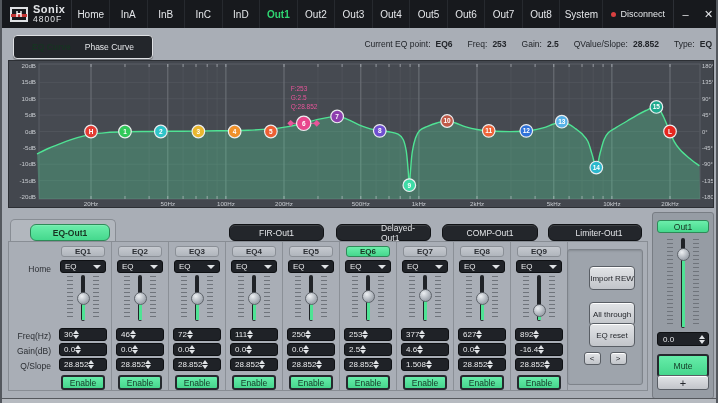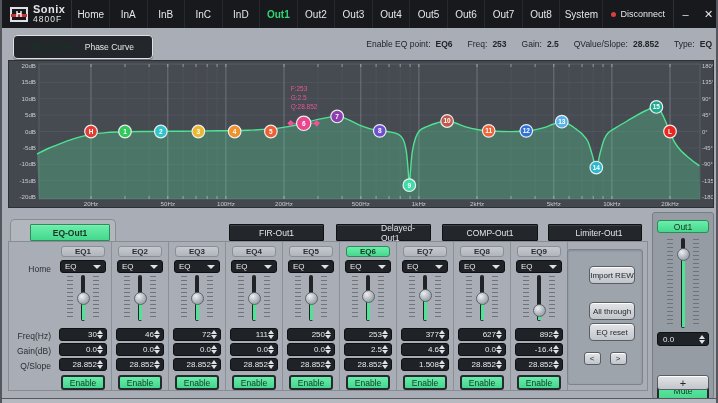--- a/index.html
+++ b/index.html
@@ -33,21 +33,21 @@
   .eqstatus{position:absolute;right:8px;top:0;height:32px;display:flex;align-items:center;gap:15px;}
   .stitem{display:flex;gap:5px;font-size:8.5px;color:#22252a;}
   .stitem .sv{font-weight:bold;}
   
   .graphpanel{position:absolute;left:6px;top:60px;width:706px;height:148px;background:#43474e;border:1px solid #2c2f34;}
   
   .sectabs{position:absolute;left:0;top:219px;width:650px;height:23px;}
   .tabbase{position:absolute;left:8px;top:0;width:106px;height:23px;background:#b2b7be;border:1px solid #888d94;
            border-bottom:none;border-radius:5px 5px 0 0;}
   .secbtn{position:absolute;top:5px;height:17px;display:flex;align-items:center;justify-content:center;font-size:8.5px;
-          border-radius:1px;background:#23262b;color:#e4e6e9;border:1px solid #101215;box-shadow:inset 0 1px 0 rgba(255,255,255,.12);}
+          border-radius:6px;background:#23262b;color:#e4e6e9;border:1px solid #101215;box-shadow:inset 0 1px 0 rgba(255,255,255,.12);}
   .secbtn.on{background:linear-gradient(#6ceeab,#45d88d);color:#173322;font-weight:bold;border:1px solid #2e8a58;}
   
   .mainpanel{position:absolute;left:6px;top:241px;width:640px;height:150px;background:#a9aeb6;border:1px solid #888d94;}
   .rowlabels{position:absolute;left:0;top:0;width:46px;height:100%;}
   .rlab{position:absolute;right:4px;font-size:8.5px;color:#2b2e33;white-space:nowrap;}
   .strips{position:absolute;left:46px;top:0;height:100%;display:flex;}
   .strip{position:relative;width:57px;height:148px;border-right:1px solid #8b9097;}
   .pill{position:absolute;left:6px;right:6px;top:4px;height:11px;border-radius:3px;background:linear-gradient(#c6cad0,#b0b5bc);
         border:1px solid #8a8f96;display:flex;align-items:center;justify-content:center;font-size:8px;font-weight:bold;color:#2b2e33;}
   .pill.on{background:linear-gradient(#6ceeab,#45d88d);border-color:#2e8a58;color:#173322;}
@@ -57,51 +57,51 @@
   .dda{width:0;height:0;border-left:4px solid transparent;border-right:4px solid transparent;border-top:4px solid #dfe2e5;}
   .vslider{position:absolute;left:5px;right:5px;top:32px;height:48px;}
   .tk{position:absolute;top:2px;bottom:2px;width:6px;
       background:repeating-linear-gradient(to bottom,#6f747b 0 1px,transparent 1px 4px);}
   .tk.l{left:7px;} .tk.r{right:7px;}
   .trk{position:absolute;left:50%;margin-left:-2px;top:1px;bottom:1px;width:4px;background:#202327;border-radius:2px;}
   .fil{position:absolute;left:50%;margin-left:-1.5px;bottom:2px;width:3px;background:#4fe394;}
   .knob{position:absolute;left:50%;margin-left:-6.5px;width:13px;height:13px;border-radius:50%;
         background:radial-gradient(circle at 35% 30%,#eceff2,#aab0b8 60%,#868c94);border:1px solid #5f646b;}
   .vrow{position:absolute;left:4px;right:4px;top:86px;height:13px;background:#1f2227;border:1px solid #0e1013;border-radius:3px;
-        display:flex;align-items:center;justify-content:flex-end;padding:0 3px 0 4px;}
+        display:flex;align-items:center;justify-content:flex-start;padding:0 3px 0 4px;}
   .vrow.g{top:101px;} .vrow.q{top:116px;}
   .vv{font-size:8px;color:#e9eaec;white-space:nowrap;}
   .spin{display:flex;flex-direction:column;gap:1px;align-items:center;}
   .su{width:0;height:0;border-left:3.5px solid transparent;border-right:3.5px solid transparent;border-bottom:4px solid #dfe2e5;}
   .sd{width:0;height:0;border-left:3.5px solid transparent;border-right:3.5px solid transparent;border-top:4px solid #dfe2e5;}
   .enable{position:absolute;left:6px;right:6px;top:133px;height:15px;border:2px solid #26292e;border-radius:3px;
           background:linear-gradient(#66eda9,#46d68d);display:flex;align-items:center;justify-content:center;
           font-size:8.5px;color:#143826;}
   .subpanel{position:absolute;left:558px;top:7px;width:76px;height:136px;background:#9ea4ac;
             border:1px solid #7e838a;border-radius:3px;box-shadow:inset 0 1px 2px rgba(0,0,0,.15);}
-  .sbtn{position:absolute;left:21px;right:7px;height:18px;border:1px solid #595e65;border-radius:4px;
+  .sbtn{position:absolute;left:21px;right:7px;height:24px;border:1px solid #595e65;border-radius:4px;
         background:linear-gradient(#e2e4e7,#c2c5ca);box-shadow:inset 0 1px 0 #fff;
         display:flex;align-items:center;justify-content:center;font-size:8px;color:#24272c;}
   .pager{position:absolute;left:0;right:0;top:102px;display:flex;justify-content:center;gap:9px;}
   .pbtn{width:17px;height:13px;border:1px solid #595e65;border-radius:3px;background:linear-gradient(#e2e4e7,#c2c5ca);
         box-shadow:inset 0 1px 0 #fff;display:flex;align-items:center;justify-content:center;font-size:8px;color:#24272c;}
   
   .outpanel{position:absolute;left:650px;top:212px;width:62px;height:187px;background:#969ca4;
             border:1px solid #787d84;border-radius:3px;}
   .outbtn{position:absolute;left:4px;right:4px;top:7px;height:13px;border-radius:3px;border:1px solid #2e8a58;
           background:linear-gradient(#6ceeab,#45d88d);display:flex;align-items:center;justify-content:center;
           font-size:8.5px;color:#173322;}
   .ofader{position:absolute;left:4px;right:4px;top:24px;height:92px;}
   .ofader .tk{background:repeating-linear-gradient(to bottom,#6f747b 0 1px,transparent 1px 4px);}
   .ofader .tk.l{left:10px;} .ofader .tk.r{right:10px;}
   .oval{position:absolute;left:4px;right:4px;top:119px;height:14px;background:#1f2227;border:1px solid #0e1013;border-radius:3px;
         display:flex;align-items:center;justify-content:space-between;padding:0 3px 0 5px;}
   .mute{position:absolute;left:4px;right:4px;top:141px;height:23px;border:2px solid #26292e;border-radius:3px;
         background:linear-gradient(#66eda9,#46d68d);display:flex;align-items:center;justify-content:center;
-        font-size:8.5px;color:#143826;margin-top:25px;}
+        font-size:8.5px;color:#143826;}
   .plus{position:absolute;left:4px;right:4px;top:162px;height:15px;border:1px solid #595e65;border-radius:3px;
         background:linear-gradient(#e2e4e7,#c2c5ca);box-shadow:inset 0 1px 0 #fff;
         display:flex;align-items:center;justify-content:center;font-size:11px;color:#24272c;}
   .botstrip{position:absolute;left:0;bottom:0;width:718px;height:5px;background:#b6bac0;border-top:1px solid #55585d;}
 </style>
 </head>
 <body>
 
 <div class="window">
 
@@ -140,21 +140,21 @@
     <div class="wctl">✕</div>
   </div>
 
   <div class="toolbar">
     <div class="seg">
       <div class="segbtn on">EQ Curve</div>
       <div class="segbtn">Phase Curve</div>
     </div>
     <div class="eqstatus" id="eq-status">
         <div class="stitem">
-          <span class="sl">Enable EQ point:</span>
+          <span class="sl">Current EQ point:</span>
           <span class="sv">EQ6</span>
         </div>
         <div class="stitem">
           <span class="sl">Freq:</span>
           <span class="sv">253</span>
         </div>
         <div class="stitem">
           <span class="sl">Gain:</span>
           <span class="sv">2.5</span>
         </div>

